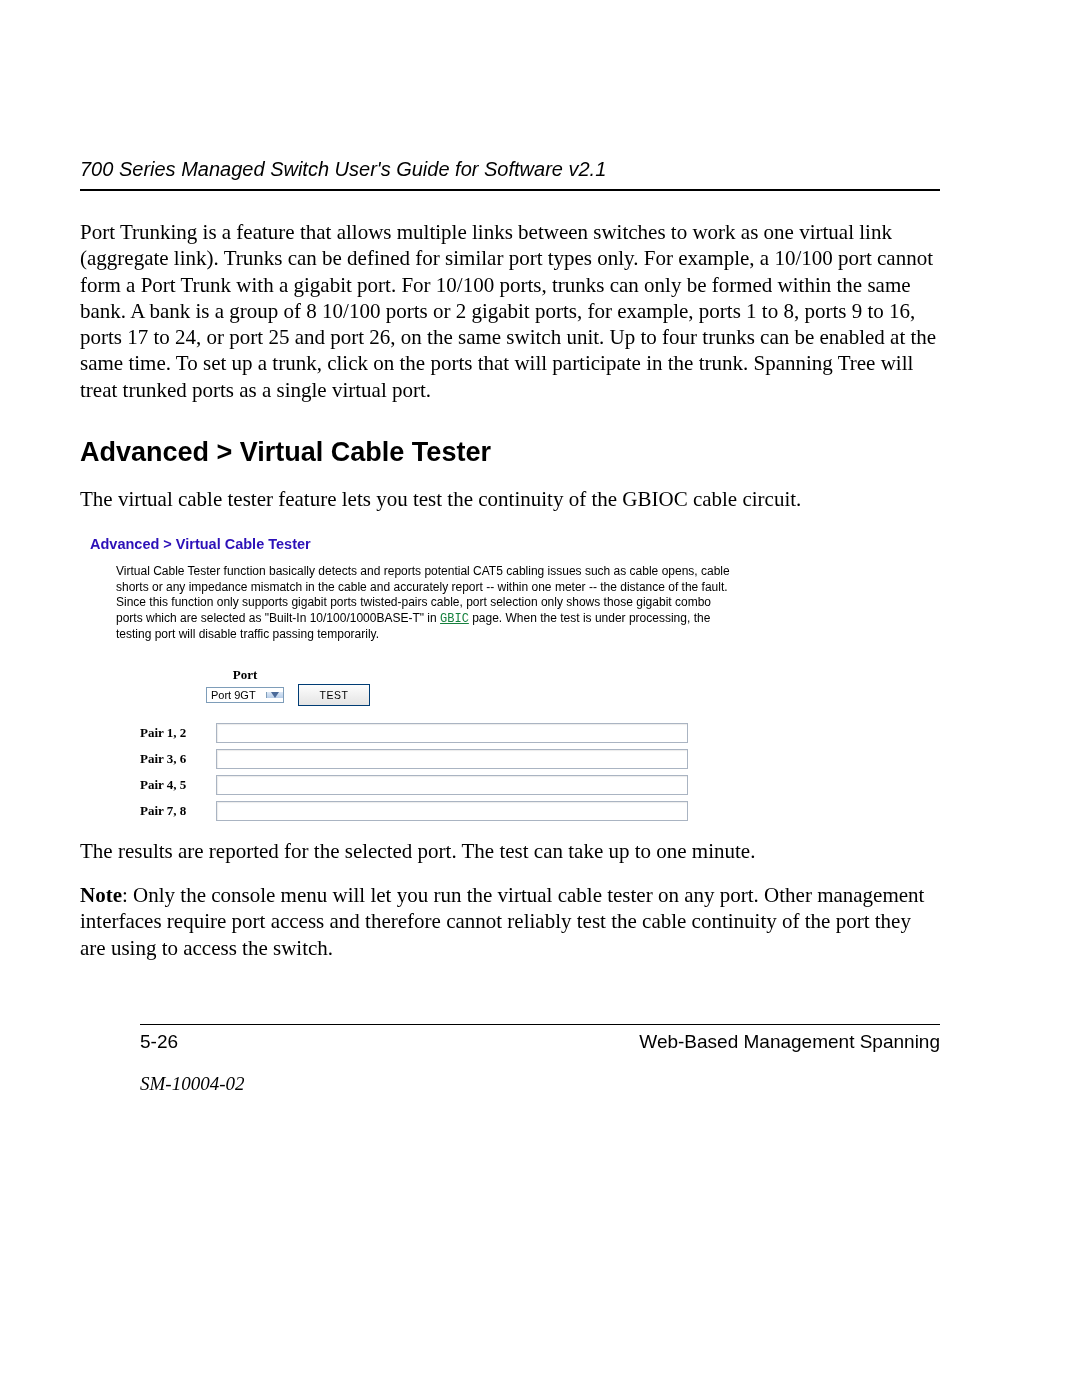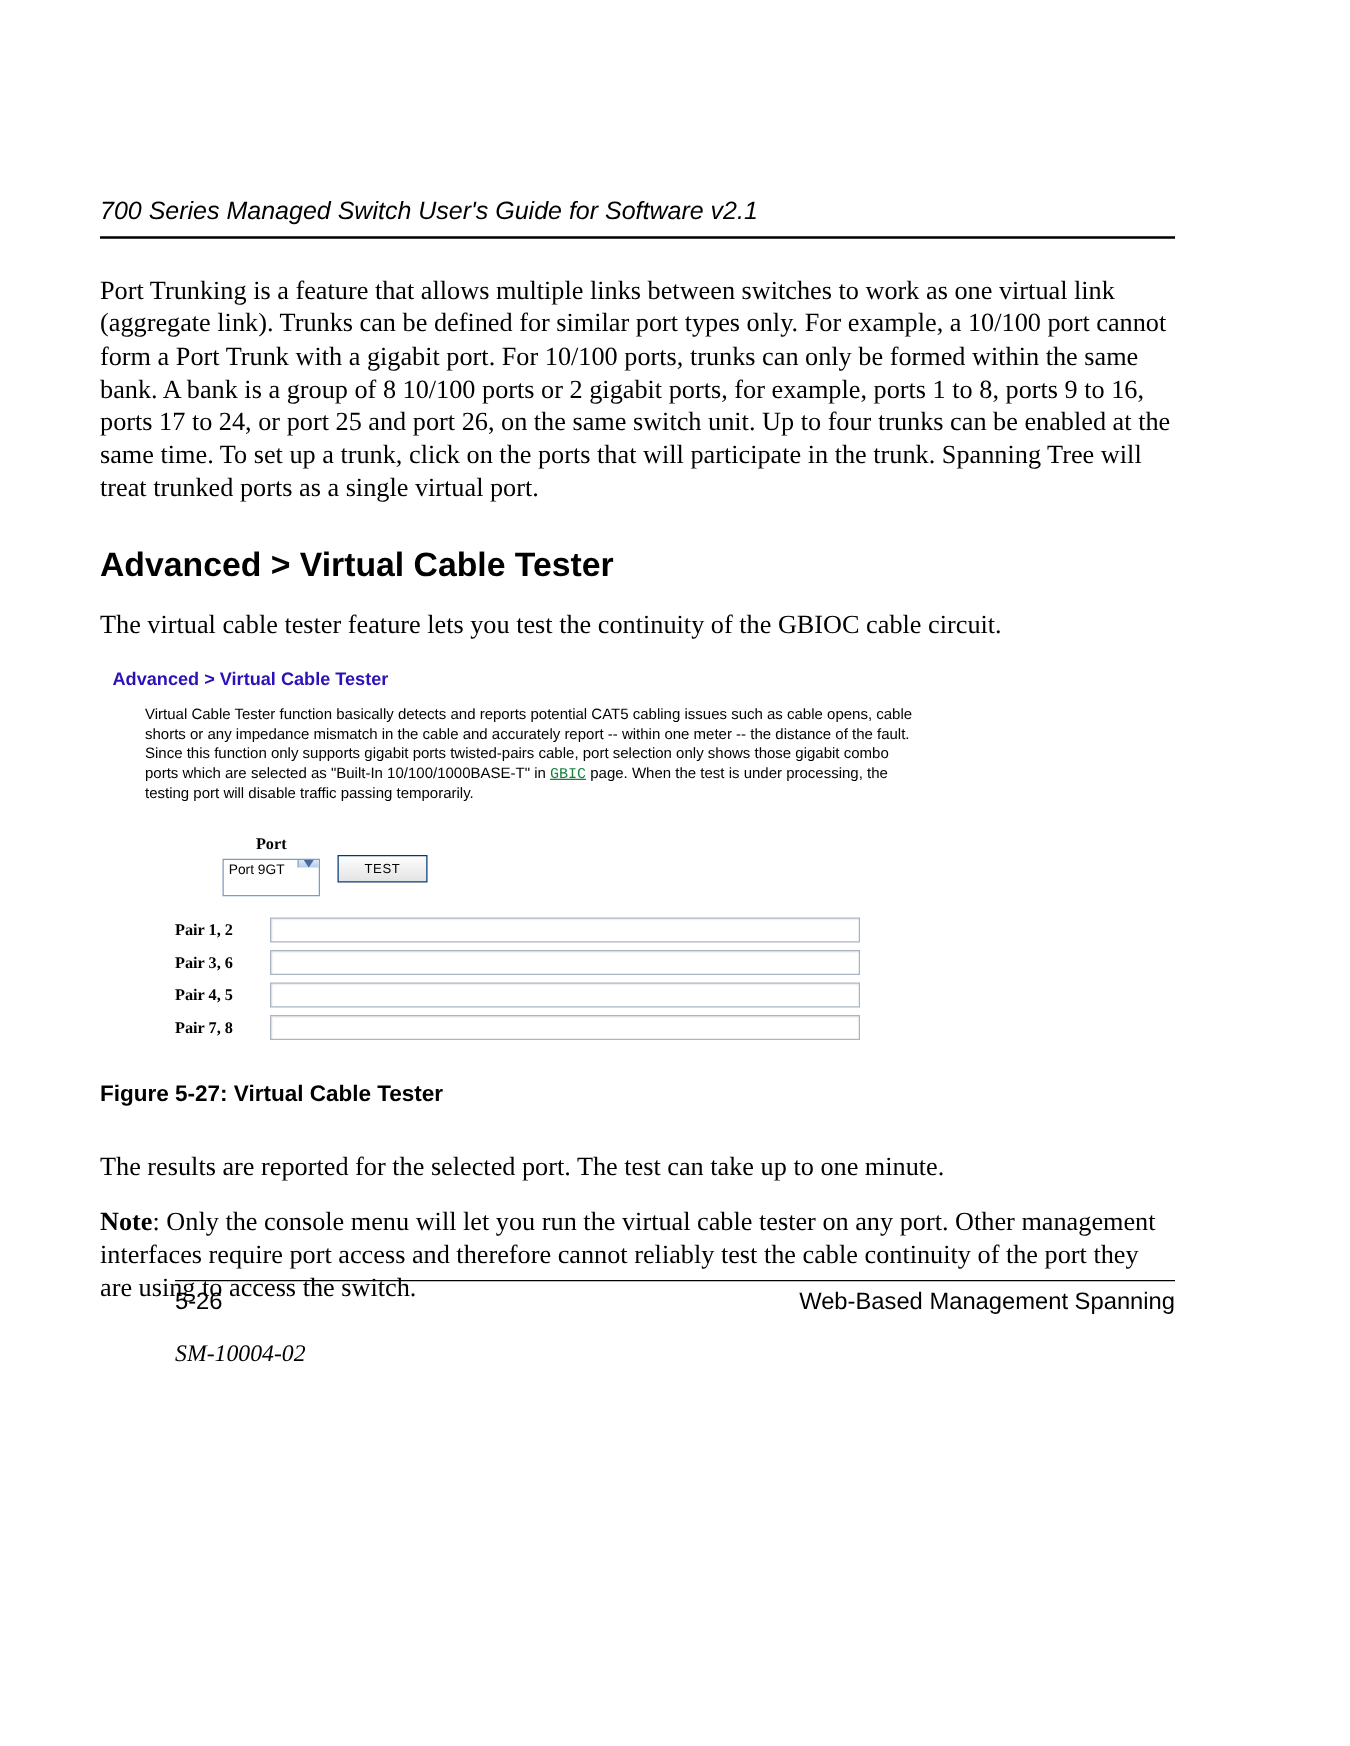--- a/index.html
+++ b/index.html
@@ -62,36 +62,36 @@
     line-height: 1.3;
     color: #000;
     margin-left: 26px;
     margin-bottom: 24px;
   }
   .figure-desc a.gbic { color: #15803d; text-decoration: underline; font-family: Liberation Mono, monospace; }
   .port-row {
     display: flex;
     align-items: flex-start;
     gap: 14px;
-    margin-left: 88px;
+    margin-left: 116px;
     margin-bottom: 14px;
   }
   .port-col { display: flex; flex-direction: column; align-items: center; }
   .port-label {
     font-family: "Times New Roman", Times, serif;
     font-weight: bold;
     font-size: 13px;
     margin-bottom: 4px;
   }
   .port-select {
     display: flex;
-    align-items: flex-start;
+    align-items: center;
     border: 1px solid #7e9db9;
     background: #fff;
-    height: 30px;
+    height: 16px;
     width: 78px;
     box-sizing: border-box;
   }
   .port-select .value {
     flex: 1;
     padding: 2px 4px;
     font-size: 11px;
     font-family: Arial, Helvetica, sans-serif;
     display: flex;
     align-items: center;
@@ -233,21 +233,20 @@
           <td class="label-cell">Pair 7, 8</td>
           <td class="field-cell">
                 <div class="pair-field"></div>
               </td>
         </tr>
       </tbody>
         </table>
     </div>
   </div>
 
-  <div class="figure-caption">Figure 5-27:  Virtual Cable Tester</div>
 
   <p class="body-text">The results are reported for the selected port. The test can take up to one minute.</p>
 
   <p class="body-text">
     <span class="bold">Note</span><span>: Only the console menu will let you run the virtual cable tester on any port. Other management interfaces require port access and therefore cannot reliably test the cable continuity of the port they are using to access the switch.</span>
   </p>
 
 </div>
 
 <div class="footer">

